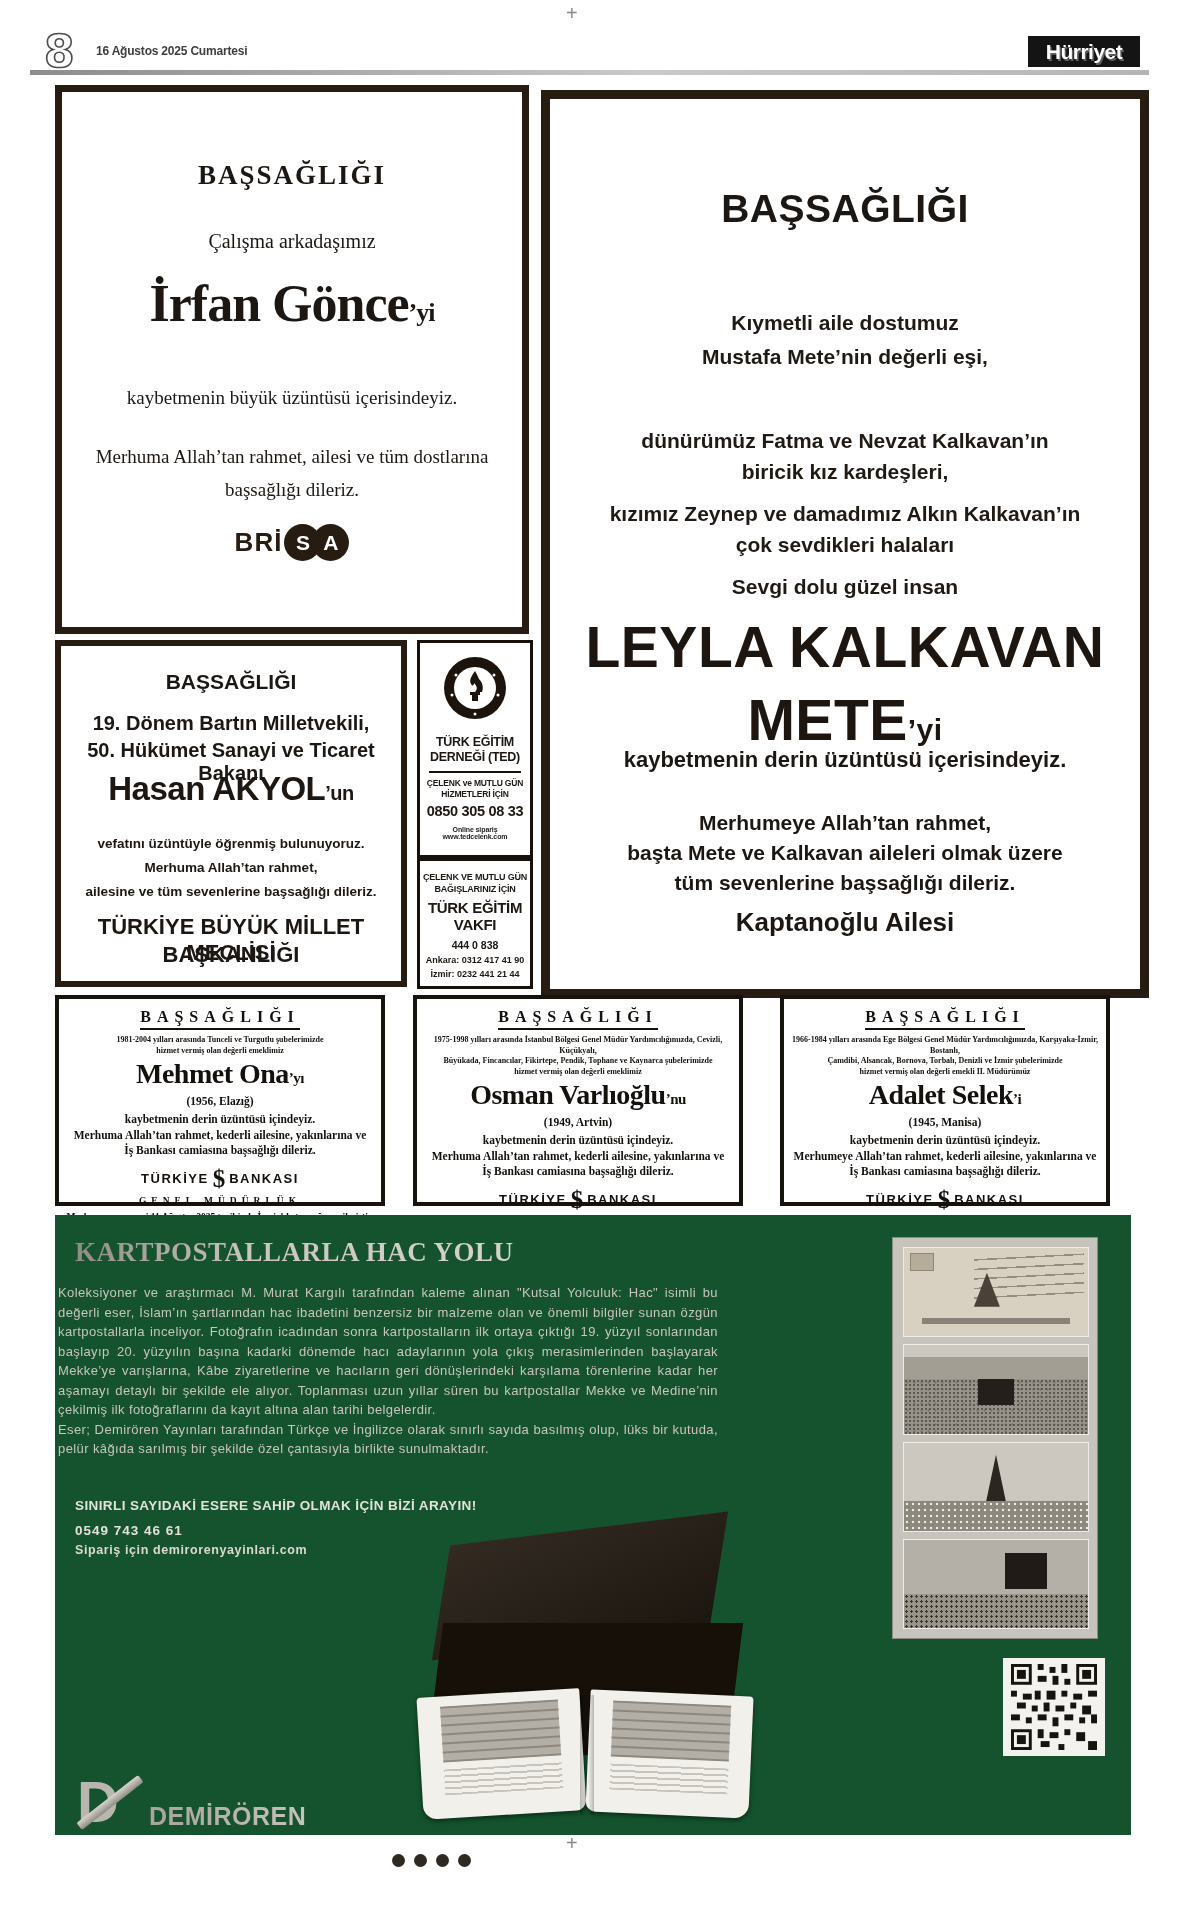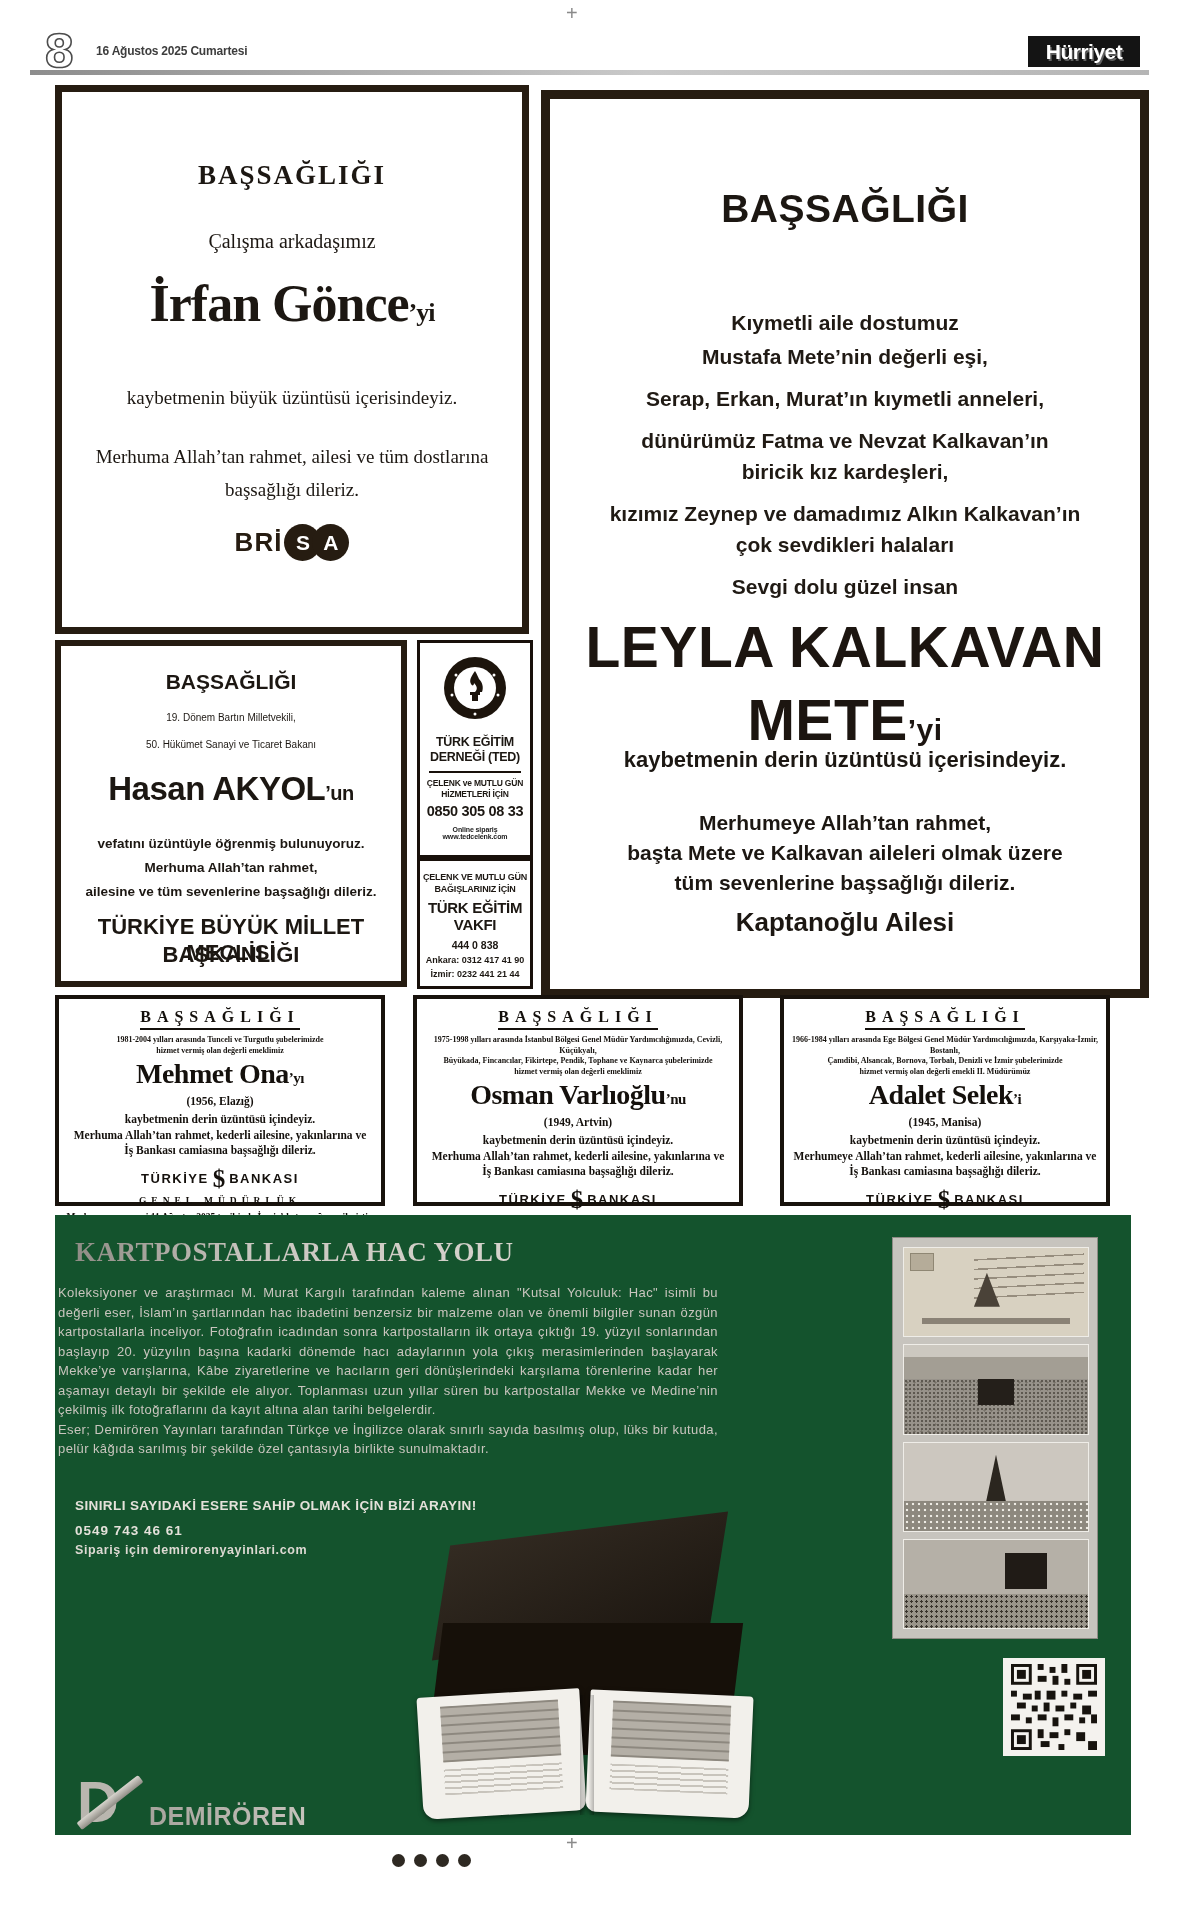--- a/index.html
+++ b/index.html
@@ -43,21 +43,21 @@
   .lyl{position:absolute;left:0;right:0;text-align:center;font-size:21px;font-weight:600;color:#201a14;}
   .lyN{font-size:57px;font-weight:800;letter-spacing:0.5px;color:#1c1510;}
   .lyN .sfx{font-size:30px;font-weight:800;}
   .lyG{top:648px;font-size:22px;font-weight:600;}
   .lyC{font-size:21px;font-weight:600;}
   .lySig{top:808px;font-size:26px;font-weight:800;}
 
   
   .f-hasan{left:55px;top:640px;width:340px;height:335px;border-width:6px;}
   .haT{top:24px;font-size:21px;font-weight:800;}
-  .haP{font-size:10px;font-weight:400;}
+  .haP{font-size:20px;font-weight:700;}
   .haN{top:124px;font-size:33px;font-weight:800;letter-spacing:-0.5px;}
   .haN .sfx{font-size:20px;font-weight:800;}
   .haB{font-size:13.5px;font-weight:600;}
   .haS{font-size:22px;font-weight:800;}
 
   
   .f-ted{left:417px;top:640px;width:110px;height:212px;border-width:3px;border-color:#18100a;}
   .f-tev{left:417px;top:858px;width:110px;height:125px;border-width:3px;border-color:#18100a;}
   .tedOrg{top:92px;font-size:12.5px;font-weight:800;line-height:15px;letter-spacing:-0.3px;}
   .tedRule{position:absolute;left:9px;right:9px;top:128px;height:2px;background:#18100a;}
@@ -186,21 +186,20 @@
       <span class="txt">BRİ</span>
       <span class="ball">S</span>
       <span class="ball">A</span>
     </div>
   </div>
 
   <div class="frame f-leyla sans">
     <div class="abs c lyT">BAŞSAĞLIĞI</div>
     <div class="lyl" style="top:212px;">Kıymetli aile dostumuz</div>
     <div class="lyl" style="top:246px;">Mustafa Mete’nin değerli eşi,</div>
-    <div class="lyl" style="top:288px;">Serap, Erkan, Murat’ın kıymetli anneleri,</div>
     <div class="lyl" style="top:330px;">dünürümüz Fatma ve Nevzat Kalkavan’ın</div>
     <div class="lyl" style="top:361px;">biricik kız kardeşleri,</div>
     <div class="lyl" style="top:403px;">kızımız Zeynep ve damadımız Alkın Kalkavan’ın</div>
     <div class="lyl" style="top:434px;">çok sevdikleri halaları</div>
     <div class="lyl" style="top:476px;">Sevgi dolu güzel insan</div>
     <div class="abs c lyN" style="top:515px;">LEYLA KALKAVAN</div>
     <div class="abs c lyN" style="top:588px;"><span>METE</span><span class="sfx">’yi</span></div>
     <div class="abs c lyG">kaybetmenin derin üzüntüsü içerisindeyiz.</div>
     <div class="abs c lyC" style="top:712px;">Merhumeye Allah’tan rahmet,</div>
     <div class="abs c lyC" style="top:742px;">başta Mete ve Kalkavan aileleri olmak üzere</div>

